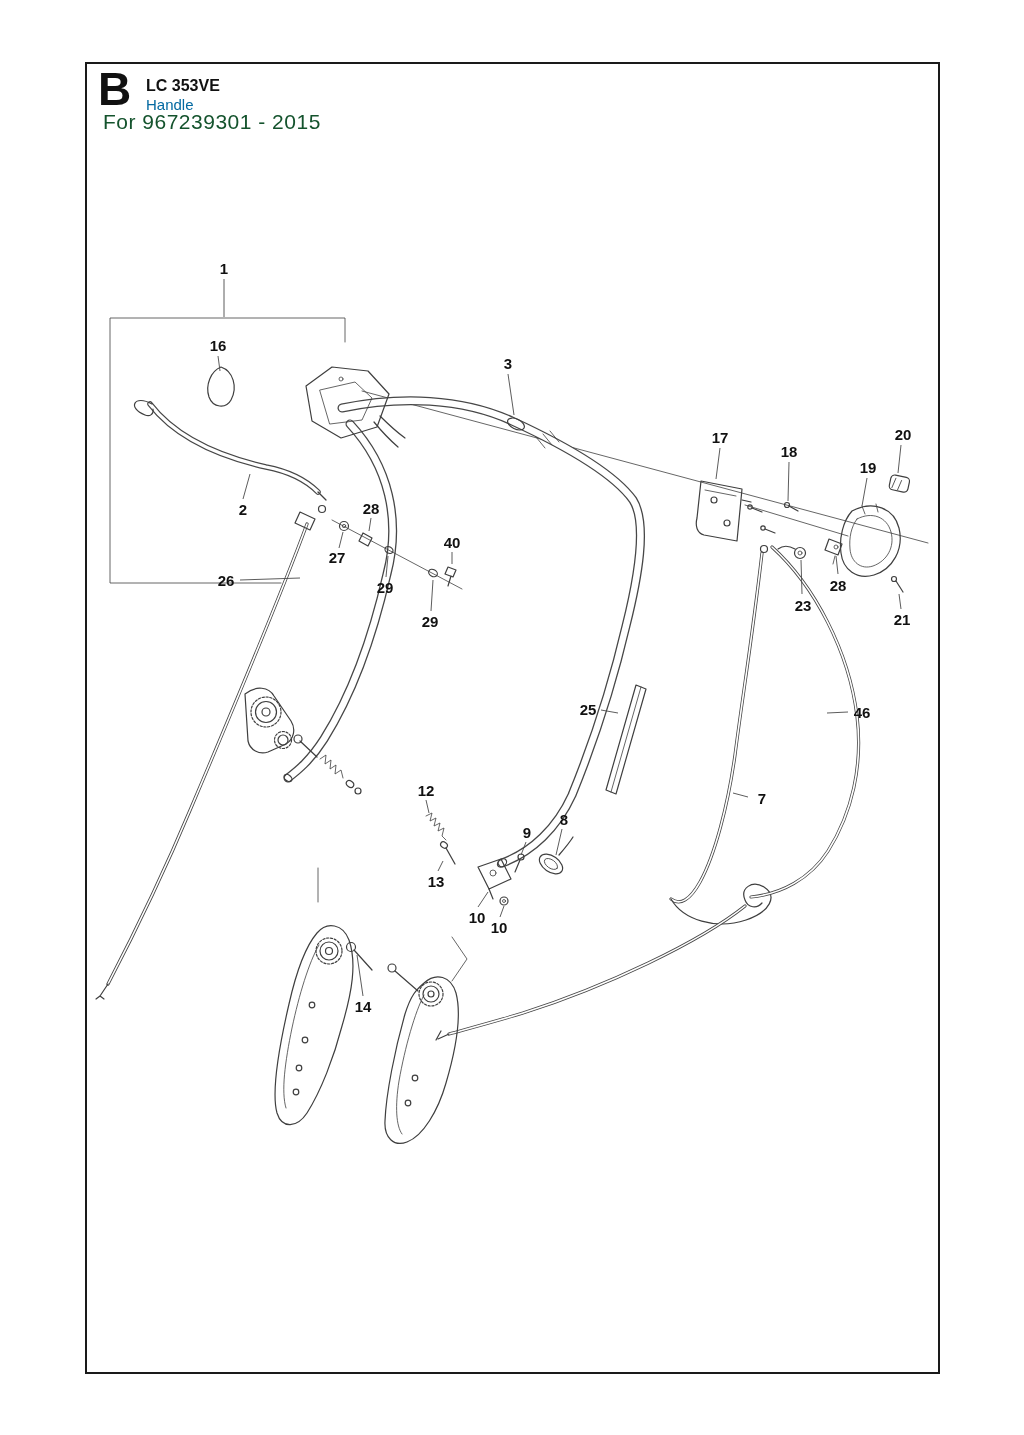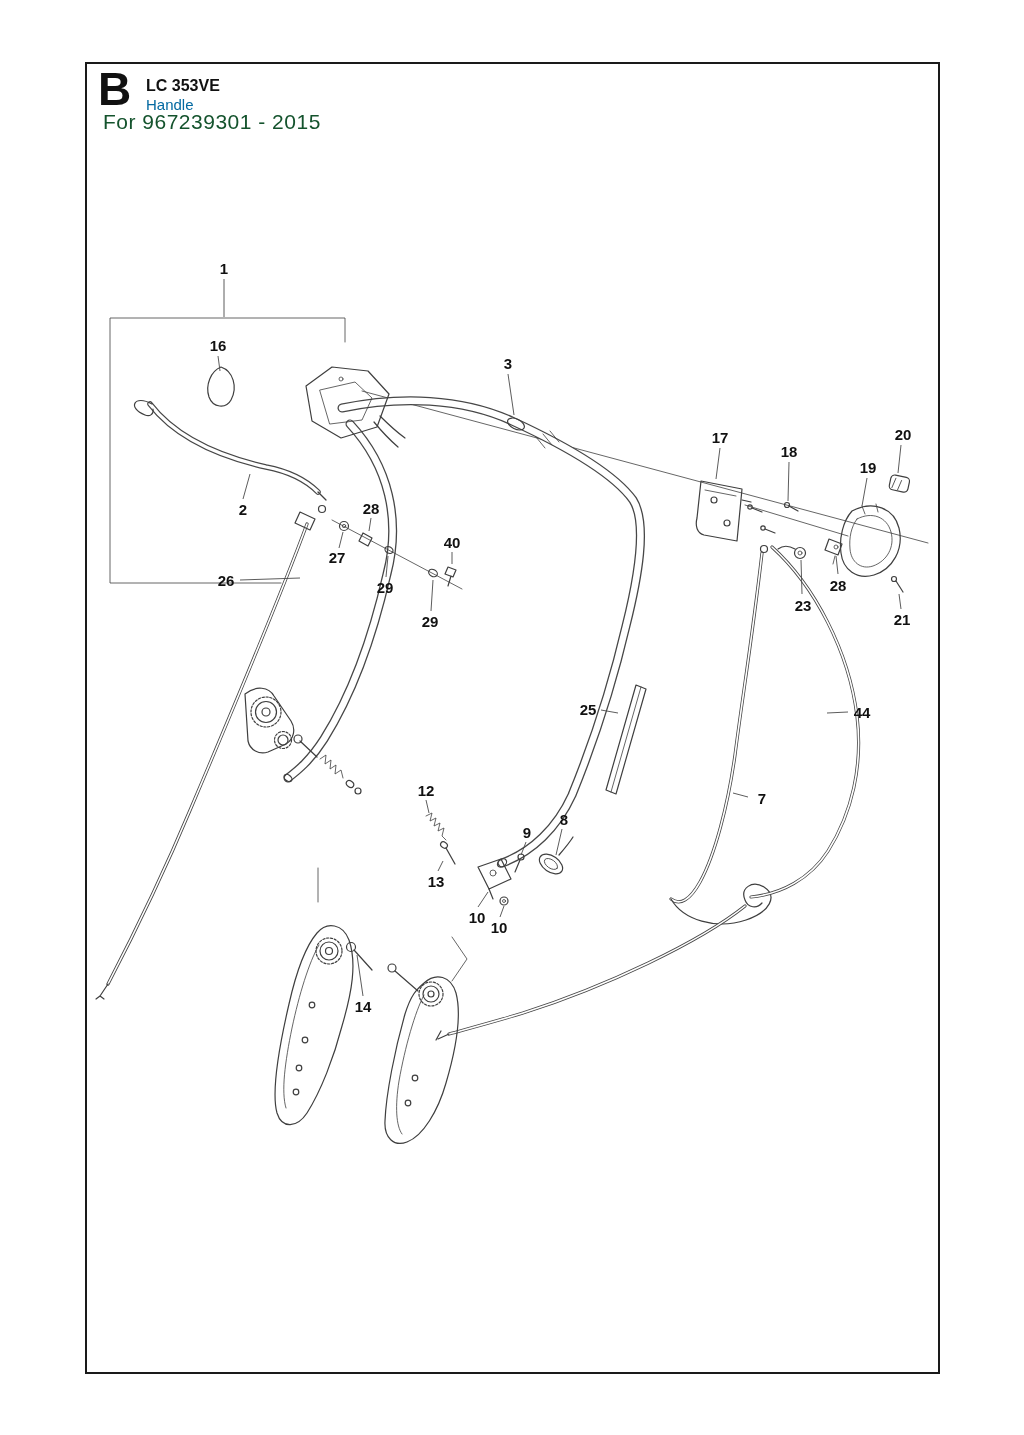--- a/index.html
+++ b/index.html
@@ -258,21 +258,21 @@
     <div class="callout" style="left:452px;top:542px">40</div>
     <div class="callout" style="left:588px;top:709px">25</div>
     <div class="callout" style="left:426px;top:790px">12</div>
     <div class="callout" style="left:436px;top:881px">13</div>
     <div class="callout" style="left:527px;top:832px">9</div>
     <div class="callout" style="left:564px;top:819px">8</div>
     <div class="callout" style="left:477px;top:917px">10</div>
     <div class="callout" style="left:499px;top:927px">10</div>
     <div class="callout" style="left:363px;top:1006px">14</div>
     <div class="callout" style="left:762px;top:798px">7</div>
-    <div class="callout" style="left:862px;top:712px">44</div>
+    <div class="callout" style="left:862px;top:712px">46</div>
     <div class="callout" style="left:720px;top:437px">17</div>
     <div class="callout" style="left:789px;top:451px">18</div>
     <div class="callout" style="left:868px;top:467px">19</div>
     <div class="callout" style="left:903px;top:434px">20</div>
     <div class="callout" style="left:902px;top:619px">21</div>
     <div class="callout" style="left:838px;top:585px">28</div>
     <div class="callout" style="left:803px;top:605px">23</div>
   </div>
 
 </div>

